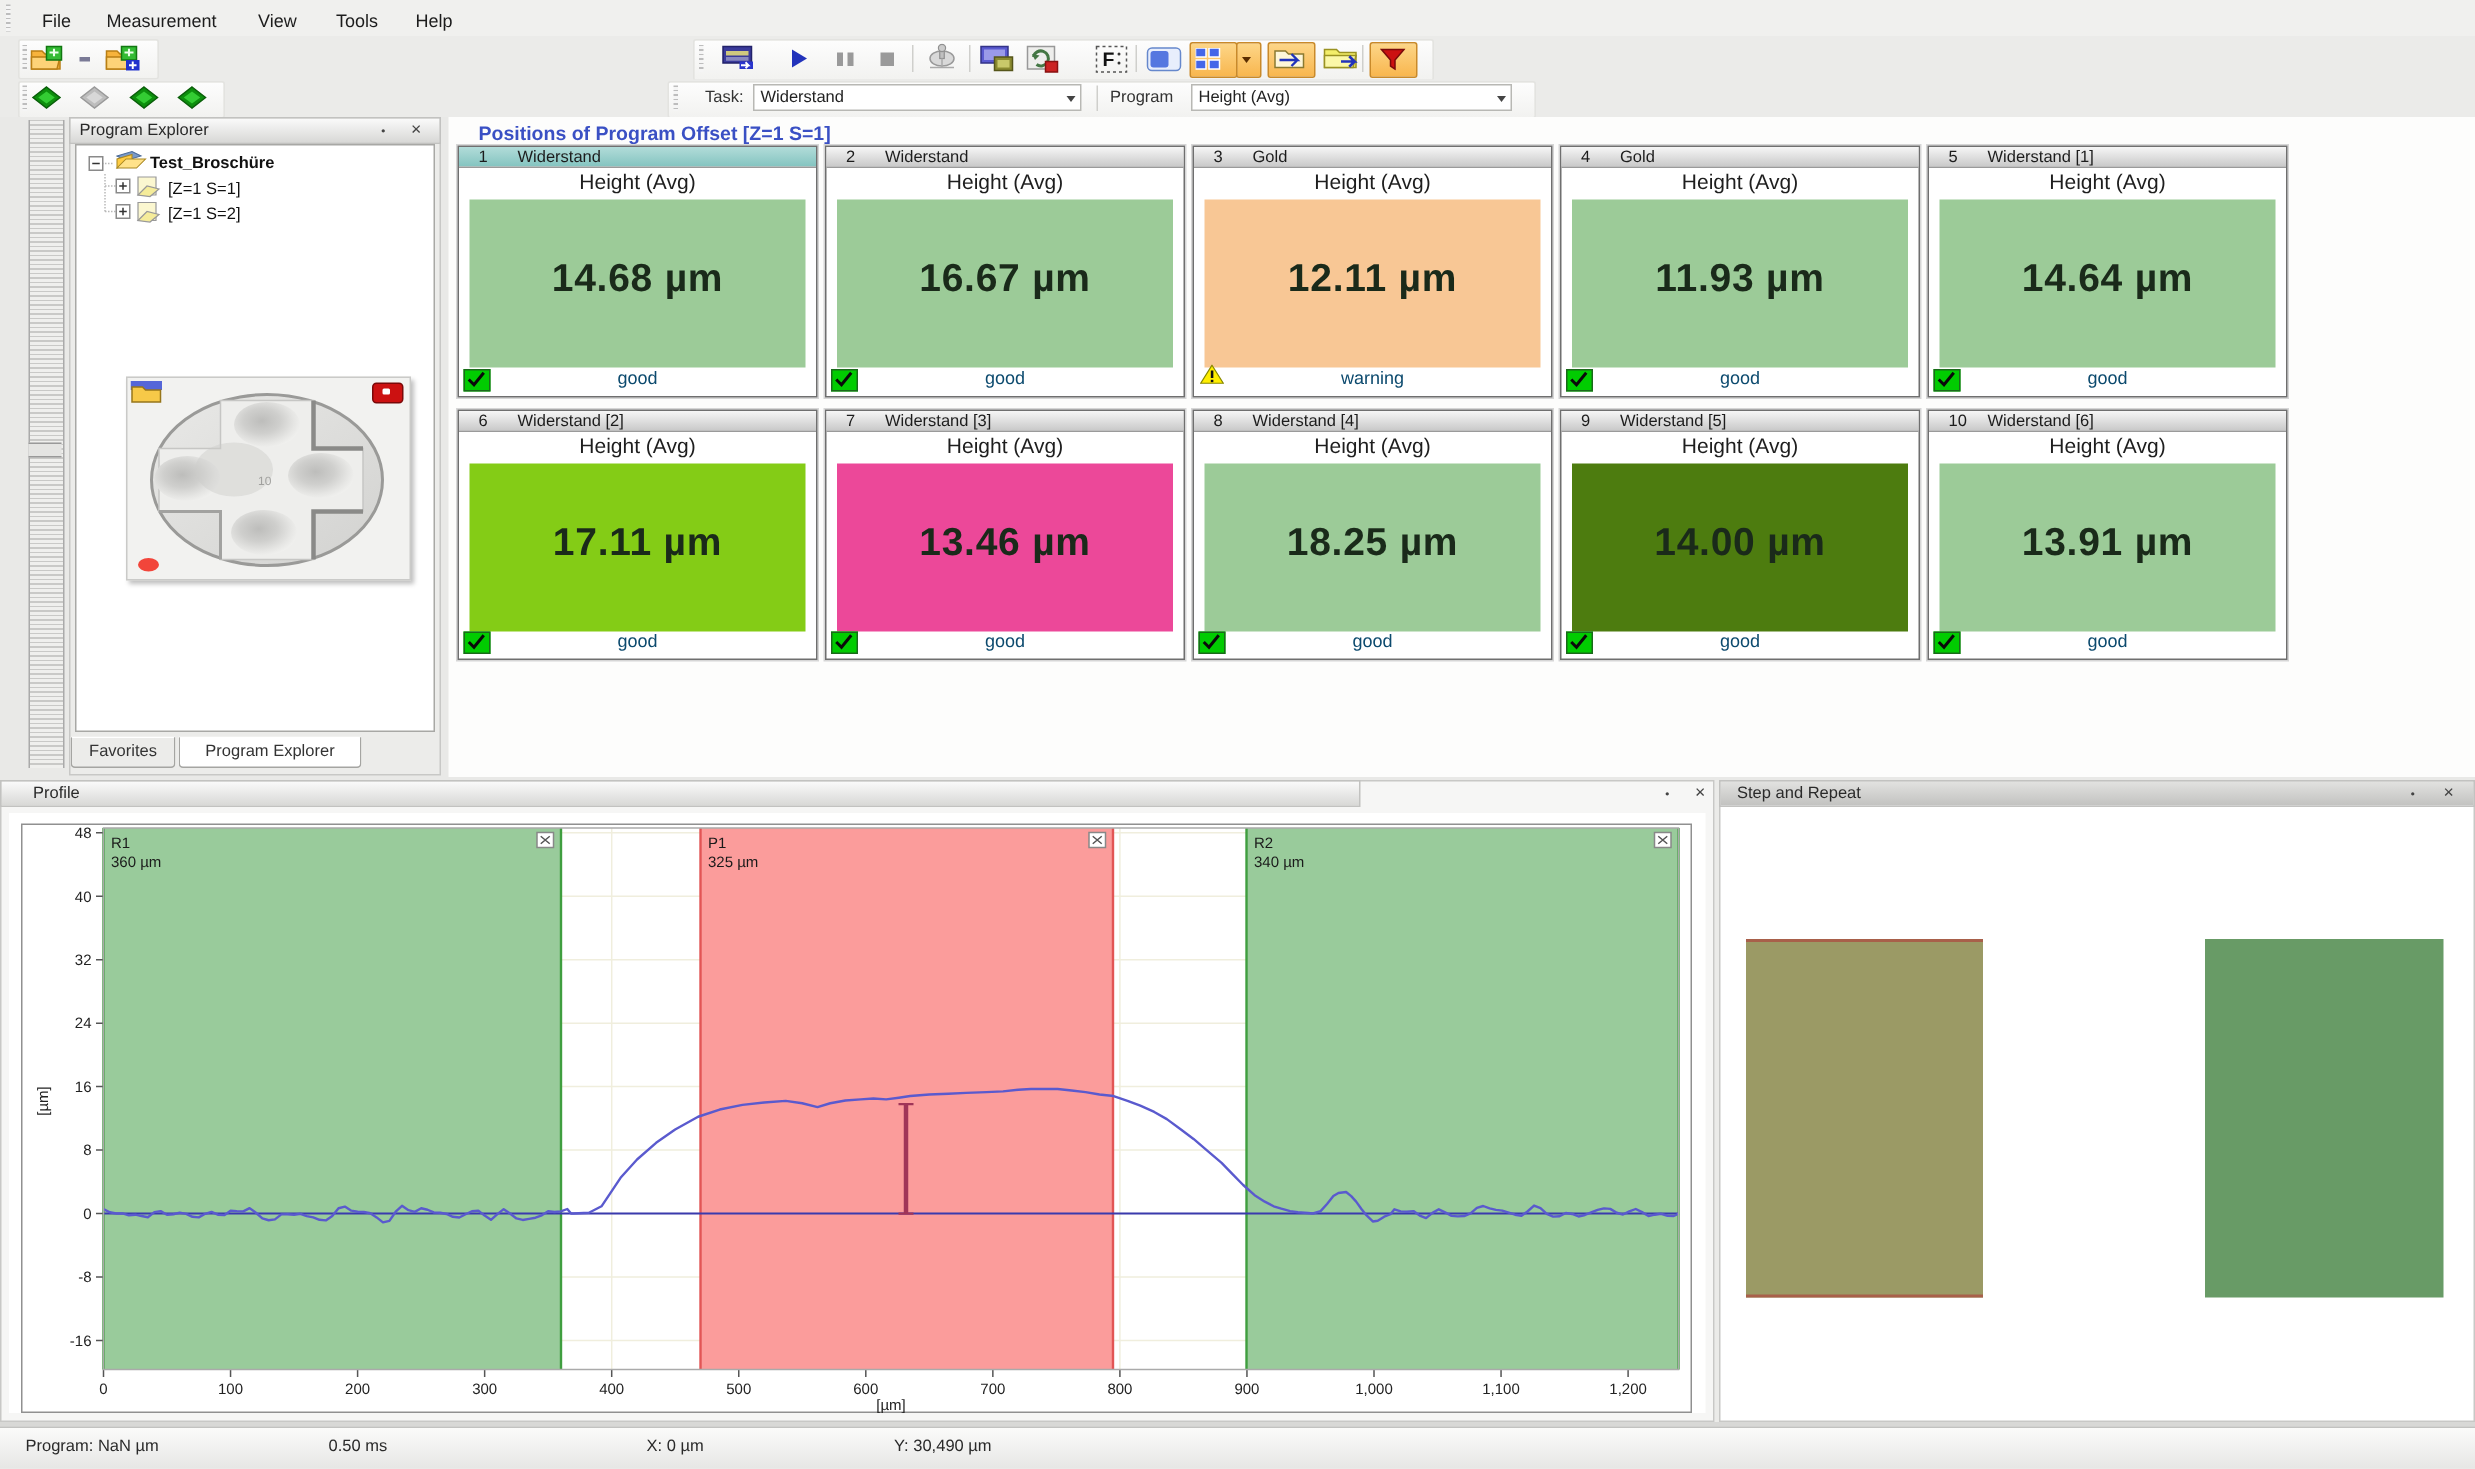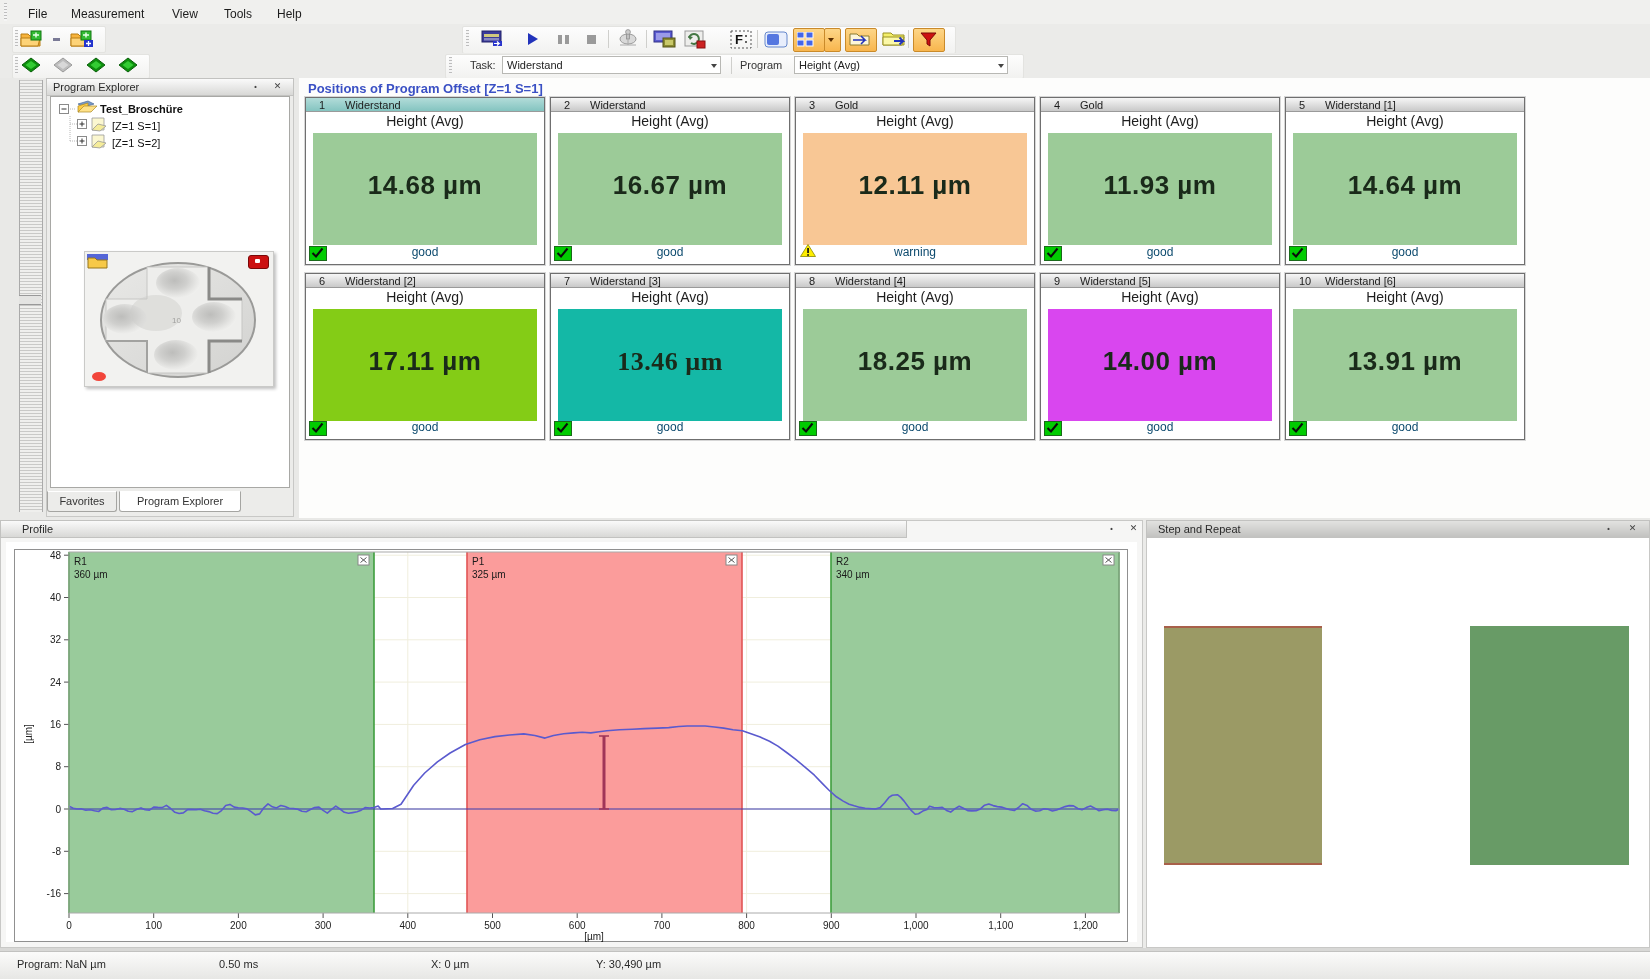--- a/index.html
+++ b/index.html
@@ -224,21 +224,21 @@
     <rect x="0" y="0" width="21" height="6" fill="#5566d8"></rect>
     <path d="M1 14 L1 4 L8 4 L10 6 L20 6 L20 14 Z" fill="#f7c948" stroke="#97761a" stroke-width="1"></path>
     </svg>
 <div class="abs" style="left:248px;top:255px;width:19px;height:12px;background:#cc1111;border-radius:3px;border:1px solid #7a0808;"></div>
     <div class="abs" style="left:255px;top:259px;width:5px;height:4px;background:#fff;border-radius:1px;"></div>
 <div class="abs" style="left:92px;top:372px;width:14px;height:9px;background:#f2453a;border-radius:50%;"></div>
 <div class="tab" style="left:47px;top:491px;width:70px;">Favorites</div>
 <div class="tab active" style="left:119px;top:491px;width:122px;">Program Explorer</div>
 <div class="abs" style="left:294px;top:78px;width:5px;height:440px;background:#e9e9e7;"></div>
 <div class="abs" style="left:299px;top:78px;width:1351px;height:440px;background:#fdfdfc;"></div>
-<div class="lbl" style="left:308px;top:81px;font-size:13px;font-weight:bold;color:#3a50c4;">Positions of Program Offset [Z=1 S=1]</div>
+<div class="lbl" style="left:319px;top:81px;font-size:13px;font-weight:bold;color:#3a50c4;">Positions of Program Offset [Z=1 S=1]</div>
 <div class="card" style="left:305px;top:97px;height:166px;">
         <div class="chdr sel">
       <span class="cnum">1</span>
       <span class="cname">Widerstand</span>
     </div>
         <div class="clabel">Height (Avg)</div>
         <div class="cbox" style="background:#9ccb98;">14.68 µm</div>
         <div class="cfoot">good</div>
     <div class="chk">
       <svg width="13" height="12" viewBox="0 0 13 12">
@@ -315,21 +315,21 @@
         <path d="M1.5 6 L5 9.5 L11.5 1.5" stroke="#0a0a0a" stroke-width="2" fill="none"></path>
       </svg>
     </div>
         </div>
 <div class="card" style="left:550px;top:273px;height:165px;">
         <div class="chdr">
       <span class="cnum">7</span>
       <span class="cname">Widerstand [3]</span>
     </div>
         <div class="clabel">Height (Avg)</div>
-        <div class="cbox" style="background:#14b8a6;font-family:Liberation Serif, serif;">13.46 µm</div>
+        <div class="cbox" style="background:#ec4899;">13.46 µm</div>
         <div class="cfoot">good</div>
     <div class="chk">
       <svg width="13" height="12" viewBox="0 0 13 12">
         <path d="M1.5 6 L5 9.5 L11.5 1.5" stroke="#0a0a0a" stroke-width="2" fill="none"></path>
       </svg>
     </div>
         </div>
 <div class="card" style="left:795px;top:273px;height:165px;">
         <div class="chdr">
       <span class="cnum">8</span>
@@ -343,21 +343,21 @@
         <path d="M1.5 6 L5 9.5 L11.5 1.5" stroke="#0a0a0a" stroke-width="2" fill="none"></path>
       </svg>
     </div>
         </div>
 <div class="card" style="left:1040px;top:273px;height:165px;">
         <div class="chdr">
       <span class="cnum">9</span>
       <span class="cname">Widerstand [5]</span>
     </div>
         <div class="clabel">Height (Avg)</div>
-        <div class="cbox" style="background:#d946ef;">14.00 µm</div>
+        <div class="cbox" style="background:#4d7c0f;">14.00 µm</div>
         <div class="cfoot">good</div>
     <div class="chk">
       <svg width="13" height="12" viewBox="0 0 13 12">
         <path d="M1.5 6 L5 9.5 L11.5 1.5" stroke="#0a0a0a" stroke-width="2" fill="none"></path>
       </svg>
     </div>
         </div>
 <div class="card" style="left:1285px;top:273px;height:165px;">
         <div class="chdr">
       <span class="cnum">10</span>

